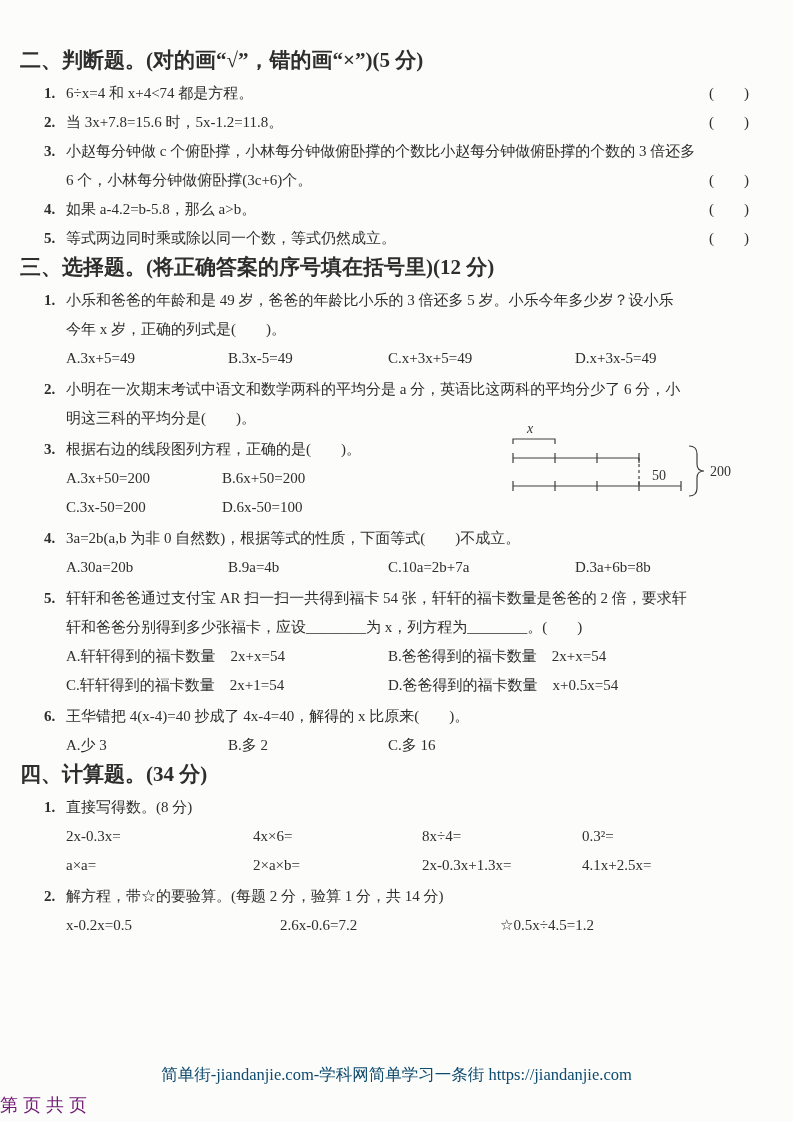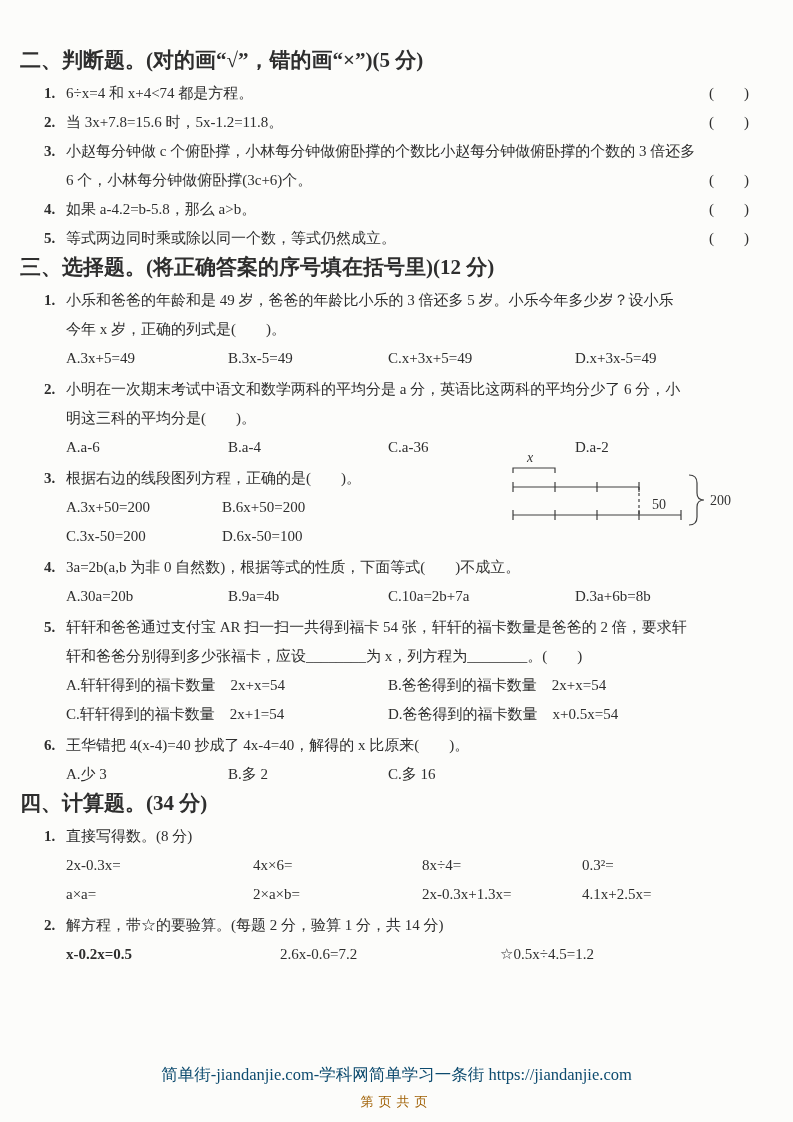--- a/index.html
+++ b/index.html
@@ -20,32 +20,32 @@
   .j-cont { padding-left:46px; }
   .bracket { margin-left:auto; white-space:pre; }
   
   .q { padding-left:24px; margin-top:2px; position:relative; }
   .q .cont { padding-left:22px; line-height:29px; }
   .opts { display:flex; padding-left:22px; line-height:29px; }
   .gA .o1 { width:162px; } .gA .o2 { width:160px; } .gA .o3 { width:187px; }
   .gB .o1 { width:187px; } .gB .o2 { width:157px; } .gB .o3 { width:160px;margin-left:12px; }
   .gC .o1 { width:156px; }
   .gD .o1 { width:322px; }
-  .gE .o1 { width:214px;font-weight:bold; } .gE .o2 { width:220px; }
+  .gE .o1 { width:214px; } .gE .o2 { width:220px; }
   
   .segdiag { position:absolute; right:-14px; top:-16px; }
   .segdiag .ln { stroke:#3f3f3f; stroke-width:1.2; fill:none; }
   .segdiag .dash { stroke-dasharray:3 3; }
   .segdiag text { font-size:14px; fill:#333; font-family:"Liberation Serif","DejaVu Serif",serif; }
   .segdiag .it { font-style:italic; }
   
   .footer-site { position:absolute; left:0; right:0; top:1064px; text-align:center;
                  color:#0c4a6e; font-size:16.5px; }
-  .footer-page { position:absolute; left:0; right:0; top:1093px; text-align:center;
-                 color:#a16207; font-size:13px; letter-spacing:5px; }
+  .footer-page { position:absolute; left:0; right:0; top:1093px; 
+                 color:#701a75; font-size:18px; letter-spacing:5px; }
 </style>
 </head>
 <body>
 
 <div class="sheet">
   <div class="page">
 
     <section>
       <div class="sec-title" style="margin-bottom:4px;">二、判断题。(对的画“√”，错的画“×”)(5 分)</div>
 
@@ -97,26 +97,20 @@
           <span class="o3">C.x+3x+5=49</span>
           <span class="o4">D.x+3x-5=49</span>
         </div>
       </div>
 
       <div class="q">
         <div class="line">
           <span class="num">2.</span><span>小明在一次期末考试中语文和数学两科的平均分是 a 分，英语比这两科的平均分少了 6 分，小</span>
         </div>
         <div class="line cont">明这三科的平均分是(　　)。</div>
-        <div class="opts gA">
-          <span class="o1">A.a-6</span>
-          <span class="o2">B.a-4</span>
-          <span class="o3">C.a-36</span>
-          <span class="o4">D.a-2</span>
-        </div>
       </div>
 
       <div class="q">
         <div class="line">
           <span class="num">3.</span><span>根据右边的线段图列方程，正确的是(　　)。</span>
         </div>
         <div class="opts gC">
           <span class="o1">A.3x+50=200</span>
           <span class="o2">B.6x+50=200</span>
         </div>

